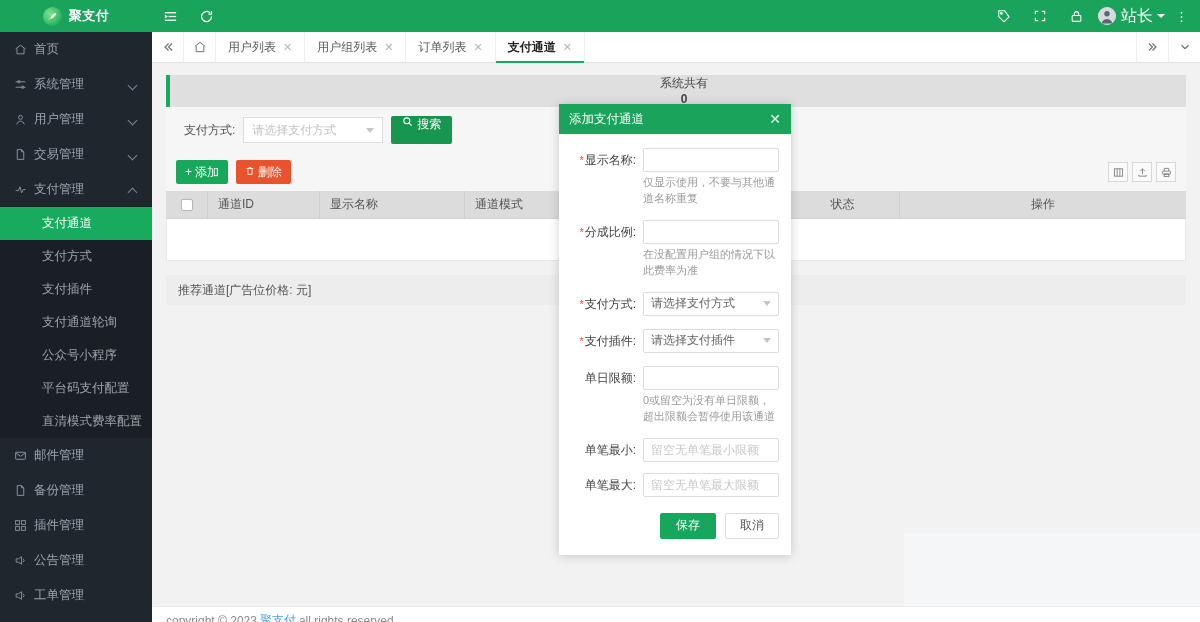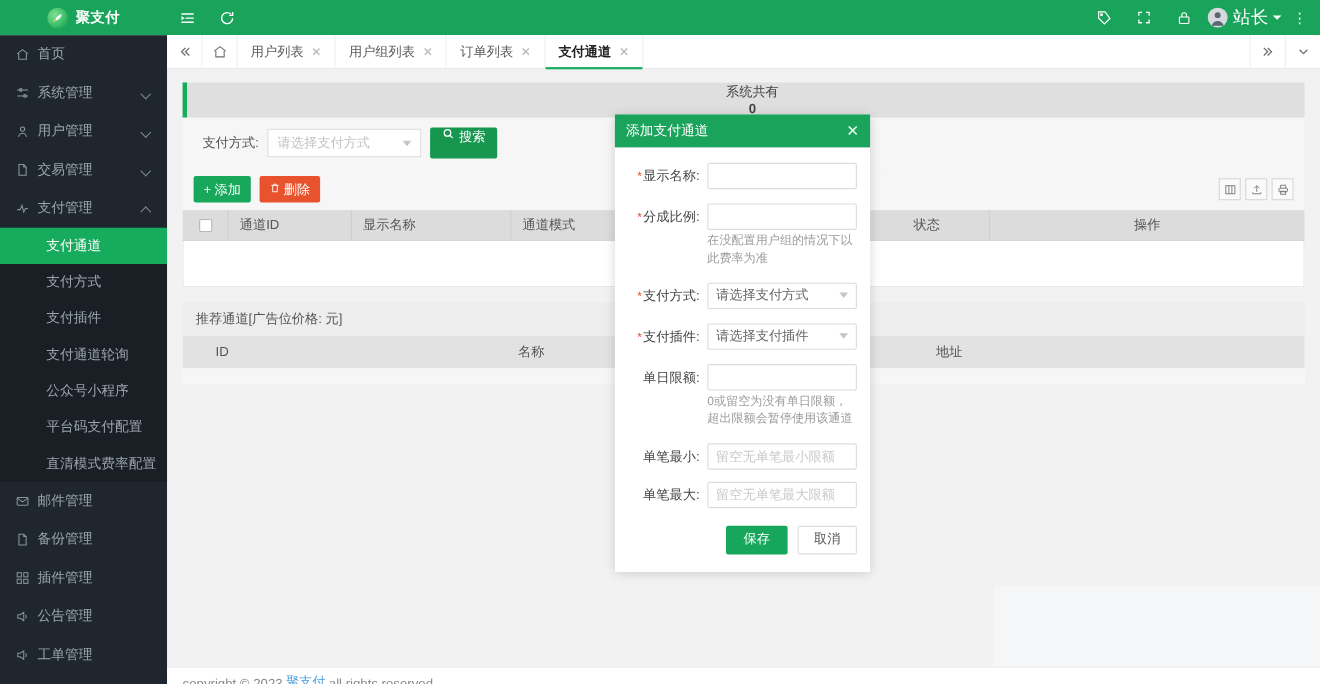--- a/index.html
+++ b/index.html
@@ -559,29 +559,20 @@
           <div class="th" style="width:145px;">显示名称</div>
           <div class="th" style="width:133px;">通道模式</div>
           <div class="th" style="width:188px;">分成比例</div>
           <div class="th" style="width:114px;justify-content:center;">状态</div>
           <div class="th" style="flex:1;justify-content:center;">操作</div>
         </div>
         <div class="tbody-empty"></div>
       </div>
 
       <div class="panel2-title">推荐通道[广告位价格: 元]</div>
-      <div class="table">
-        <div class="thead2">
-          <div class="th" style="width:15px;border-right:none;"></div>
-          <div class="th" style="width:275px;border-right:none;">ID</div>
-          <div class="th" style="width:380px;border-right:none;">名称</div>
-          <div class="th" style="flex:1;border-right:none;">地址</div>
-        </div>
-        <div class="tbody2-empty"></div>
-      </div>
 
       <div class="ghost-panel"></div>
 
       <div class="footer">
         <span>copyright © 2023</span>
         <a href="#">聚支付</a>
         <span>all rights reserved.</span>
       </div>
     </div>
   </div>
@@ -592,20 +583,21 @@
       <span class="modal-close">✕</span>
     </div>
     <div class="modal-body">
 
       <div class="frm-row">
         <div class="frm-label">
           <span class="req">*</span><span>显示名称:</span>
         </div>
         <div class="frm-field">
           <input class="inp" type="text" value="" placeholder="" style="">
+          <div class="hint">仅显示使用，不要与其他通道名称重复</div>
         </div>
       </div>
       <div class="gap"></div>
 
       <div class="frm-row">
         <div class="frm-label">
           <span class="req">*</span><span>分成比例:</span>
         </div>
         <div class="frm-field">
           <input class="inp" type="text" value="" placeholder="" style="">

